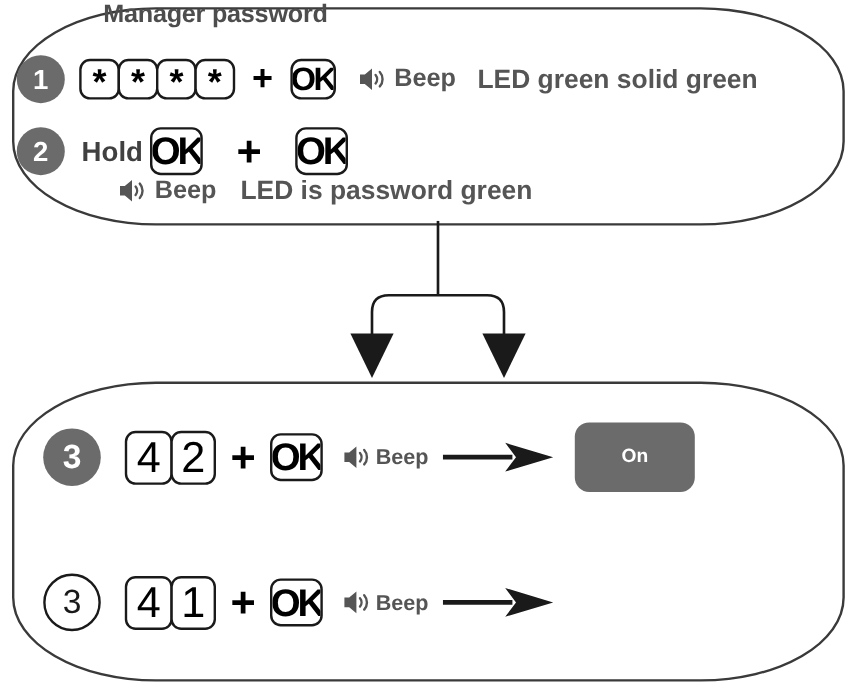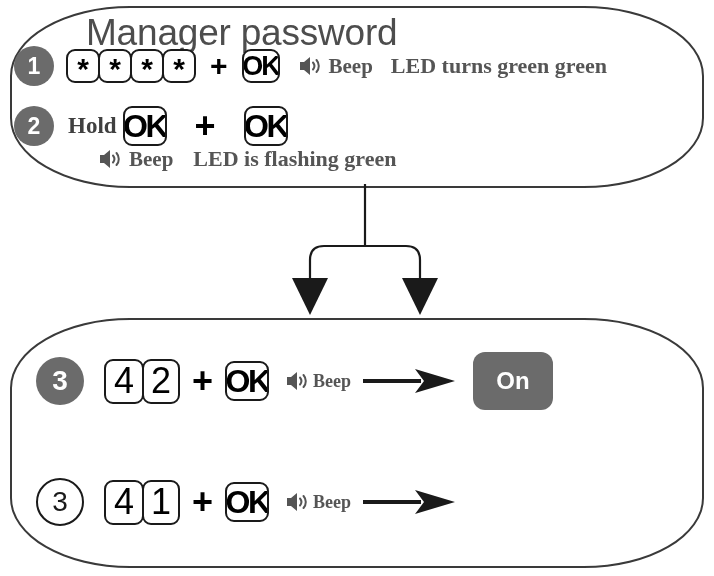--- a/index.html
+++ b/index.html
@@ -51,23 +51,23 @@
     position: absolute;
     display: flex;
     align-items: center;
     white-space: nowrap;
   }
 
   
   #heading {
     position: absolute;
     left: 86px;
-    top: 12px;
-    font-size: 37px;
-    font-weight: normal;
+    top: 0;
+    font-size: 21px;
+    font-weight: bold;
     color: #4d4d4d;
     letter-spacing: -0.2px;
   }
 
   
   .step {
     width: 40px;
     height: 40px;
     border-radius: 50%;
     display: flex;
@@ -146,48 +146,47 @@
     line-height: 1;
   }
   .plus.lg { font-size: 36px; }
 
   
   .label {
     font-size: 22px;
     font-weight: bold;
     color: #555555;
     flex: none;
-    font-family: Liberation Serif, serif;
   }
   .label.beep { font-size: 21px; }
   .label.beep-sm { font-size: 18px; }
   .label.hold {
     font-size: 23px;
     color: #404040;
   }
 
   
   .speaker {
     flex: none;
     display: inline-flex;
     align-items: center;
   }
 
   
   .longarrow { flex: none; display: inline-flex; align-items: center; }
 
   
   .statebtn {
-    width: 80px;
+    width: 100px;
     height: 58px;
     border-radius: 12px;
     display: flex;
     align-items: center;
     justify-content: center;
-    font-size: 24px;
+    font-size: 16px;
     font-weight: bold;
     box-sizing: border-box;
     flex: none;
   }
   .statebtn.on {
     background: #6b6b6b;
     color: #ffffff;
   }
   .statebtn.off {
     background: #ffffff;
@@ -220,41 +219,41 @@
   <div class="plus" style="margin-left:14px;">+</div>
   <div class="keycap ok" style="margin-left:14px;">OK</div>
   <span class="speaker" style="margin-left:18px;">
     <svg width="24" height="22" viewBox="0 0 24 22" aria-hidden="true">
       <path d="M2 7 h4 L12 2 v18 L6 15 H2 Z" fill="#555555"></path>
       <path d="M15 7.5 a5.5 5.5 0 0 1 0 7" stroke="#555555" stroke-width="2" fill="none" stroke-linecap="round"></path>
       <path d="M18.5 5 a9 9 0 0 1 0 12" stroke="#555555" stroke-width="2" fill="none" stroke-linecap="round"></path>
     </svg>
   </span>
   <div class="label beep" style="margin-left:7px;">Beep</div>
-  <div class="label" style="margin-left:18px;">LED turns green green</div>
+  <div class="label" style="margin-left:18px;">LED green solid green</div>
 </div>
 
 <div class="row" id="row-step2">
   <div class="step filled">2</div>
   <div class="label hold" style="margin-left:14px;">Hold</div>
   <div class="keycap ok-lg" style="margin-left:6px;">OK</div>
   <div class="plus lg" style="margin-left:28px;">+</div>
   <div class="keycap ok-lg" style="margin-left:28px;">OK</div>
 </div>
 
 <div class="row" id="row-step2-sub">
   <span class="speaker">
     <svg width="24" height="22" viewBox="0 0 24 22" aria-hidden="true">
       <path d="M2 7 h4 L12 2 v18 L6 15 H2 Z" fill="#555555"></path>
       <path d="M15 7.5 a5.5 5.5 0 0 1 0 7" stroke="#555555" stroke-width="2" fill="none" stroke-linecap="round"></path>
       <path d="M18.5 5 a9 9 0 0 1 0 12" stroke="#555555" stroke-width="2" fill="none" stroke-linecap="round"></path>
     </svg>
   </span>
   <div class="label beep" style="margin-left:7px;">Beep</div>
-  <div class="label" style="margin-left:20px;">LED is flashing green</div>
+  <div class="label" style="margin-left:20px;">LED is password green</div>
 </div>
 
 <div id="connector">
   <svg width="170" height="132" viewBox="0 0 170 132" aria-hidden="true">
     <path d="M85 0 V62" stroke="#1a1a1a" stroke-width="2.2" fill="none"></path>
     <path d="M30 98 V76 Q30 62 44 62 H126 Q140 62 140 76 V98" stroke="#1a1a1a" stroke-width="2.2" fill="none"></path>
     <polygon points="12,94 48,94 30,131" fill="#1a1a1a"></polygon>
     <polygon points="122,94 158,94 140,131" fill="#1a1a1a"></polygon>
   </svg>
 </div>

